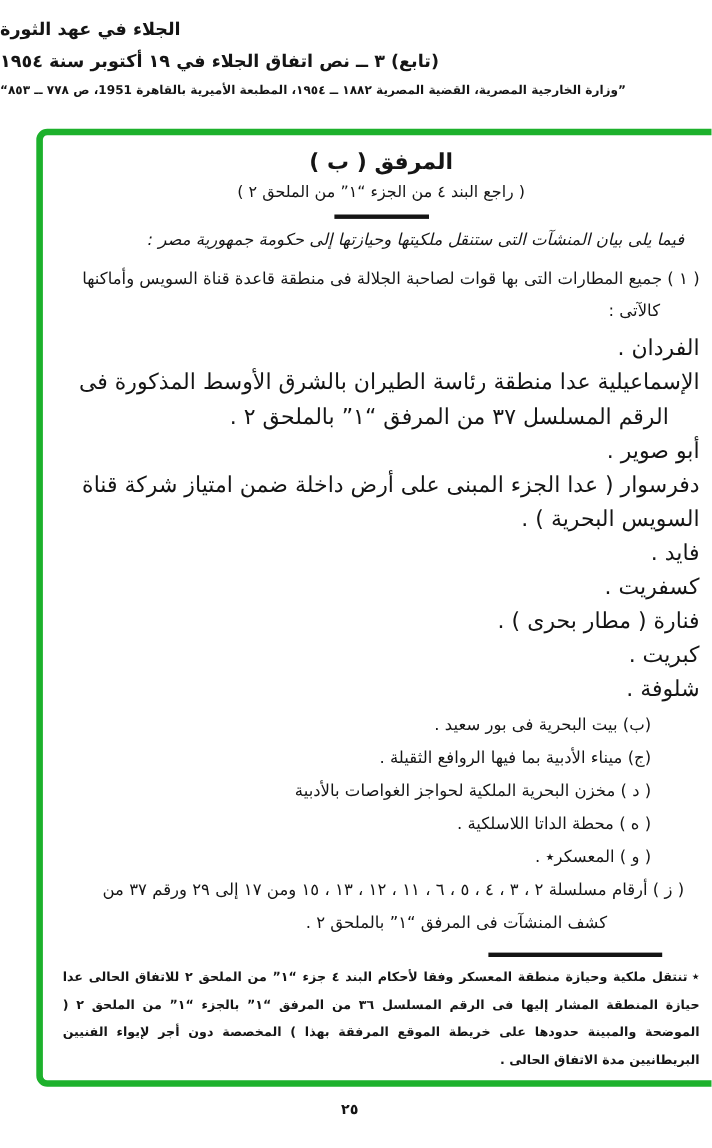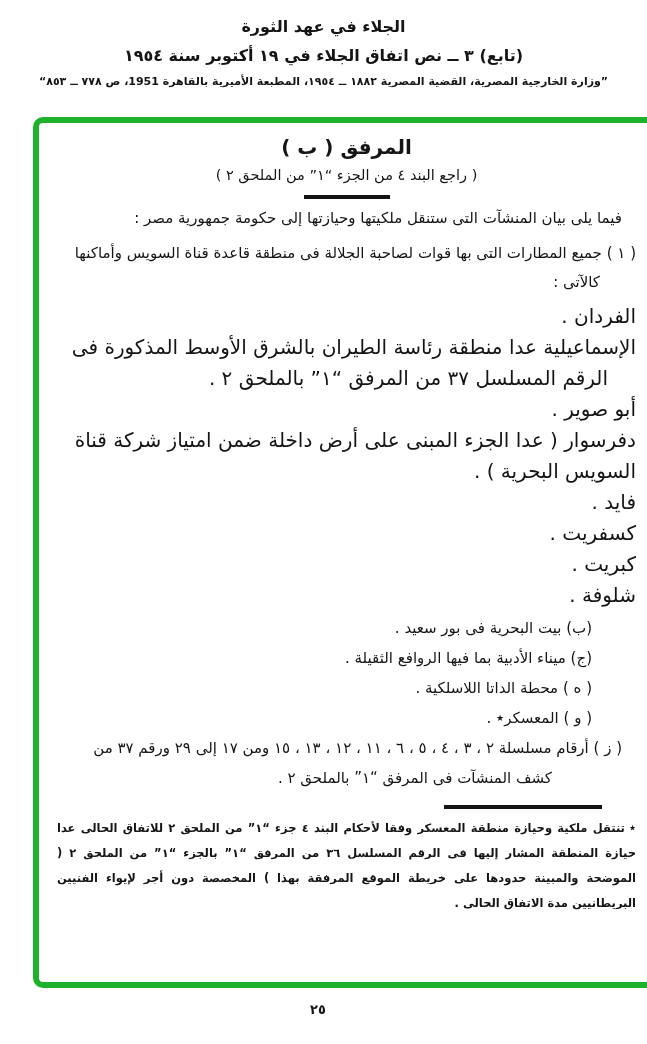--- a/index.html
+++ b/index.html
@@ -6,41 +6,41 @@
   .page{
     position:relative;
     width:647px;height:1044px;
     background:#ffffff;
     font-family:"DejaVu Sans",sans-serif;
     color:#151515;
     direction:rtl;
     overflow:hidden;
   }
   
-  .header{ text-align:center; padding-top:16px; }
+  .header{ text-align:left; padding-top:16px; }
   .header .title{ font-size:16px; font-weight:bold; line-height:22px; }
   .header .subtitle{ font-size:16px; font-weight:bold; line-height:24px; margin-top:6px; }
   .header .source{ font-size:11px; font-weight:bold; line-height:16px; margin-top:6px; }
 
   
   .annex-box{
     position:absolute; left:33px; top:117px;
     width:631px; height:871px;
     box-sizing:border-box;
     border:6px solid #1db12c;
     border-radius:10px;
     padding:8px 22px 8px 18px;
     overflow:hidden;
     background:#ffffff;
   }
   .annex-title{ text-align:center; font-size:20px; font-weight:bold; margin-top:4px; }
   .annex-subtitle{ text-align:center; font-size:14.5px; margin-top:8px; }
   .divider{ width:86px; height:4px; background:#141414; margin:12px auto 0 auto; }
 
-  .intro{ font-size:15px; line-height:22px; margin-top:8px; text-indent:14px; }
+  .intro{ font-size:15px; line-height:22px; margin-top:8px; text-indent:14px;font-style:italic; }
 
   .clause{ font-size:15px; line-height:29px; margin-top:10px;
            padding-right:36px; text-indent:-36px; }
 
   .airfields{ margin-top:4px; }
   .airfields p{ margin:0; font-size:20px; line-height:31px; }
   .af-1{ margin-right:26px; }
   .af-2{ margin-right:12px; padding-right:28px; text-indent:-28px; }
   .af-3{ margin-right:12px; }
   .af-4{ margin-right:2px; }
@@ -85,27 +85,29 @@
 
     <div class="clause"><span class="item-label">( ١ )</span> <span>جميع المطارات التى بها قوات لصاحبة الجلالة فى منطقة قاعدة قناة السويس وأماكنها كالآتى :</span></div>
 
     <div class="airfields">
       <p class="af-1">الفردان .</p>
       <p class="af-2">الإسماعيلية عدا منطقة رئاسة الطيران بالشرق الأوسط المذكورة فى الرقم المسلسل ٣٧ من المرفق “١” بالملحق ٢ .</p>
       <p class="af-3">أبو صوير .</p>
       <p class="af-4">دفرسوار ( عدا الجزء المبنى على أرض داخلة ضمن امتياز شركة قناة السويس البحرية ) .</p>
       <p class="af-5">فايد .</p>
       <p class="af-6">كسفريت .</p>
+      <p class="af-7">فنارة ( مطار بحرى ) .</p>
       <p class="af-8">كبريت .</p>
       <p class="af-10">شلوفة .</p>
     </div>
 
     <div class="lettered">
       <p><span class="item-label">(ب)</span> <span>بيت البحرية فى بور سعيد .</span></p>
       <p><span class="item-label">(ج)</span> <span>ميناء الأدبية بما فيها الروافع الثقيلة .</span></p>
+      <p><span class="item-label">( د )</span> <span>مخزن البحرية الملكية لحواجز الغواصات بالأدبية</span></p>
       <p><span class="item-label">( ه )</span> <span>محطة الداتا اللاسلكية .</span></p>
       <p><span class="item-label">( و )</span> <span>المعسكر٭ .</span></p>
       <p class="wide"><span class="item-label">( ز )</span> <span>أرقام مسلسلة ٢ ، ٣ ، ٤ ، ٥ ، ٦ ، ١١ ، ١٢ ، ١٣ ، ١٥ ومن ١٧ إلى ٢٩ ورقم ٣٧ من كشف المنشآت فى المرفق “١” بالملحق ٢ .</span></p>
     </div>
 
     <div class="footnote-rule"></div>
     <div class="footnote"><span class="fn-marker">٭</span><span>تنتقل ملكية وحيازة منطقة المعسكر وفقا لأحكام البند ٤ جزء “١” من الملحق ٢ للاتفاق الحالى عدا حيازة المنطقة المشار إليها فى الرقم المسلسل ٣٦ من المرفق “١” بالجزء “١” من الملحق ٢ ( الموضحة والمبينة حدودها على خريطة الموقع المرفقة بهذا ) المخصصة دون أجر لإيواء الفنيين البريطانيين مدة الاتفاق الحالى .</span></div>
   </div>
 
   <div class="page-number">٢٥</div>

